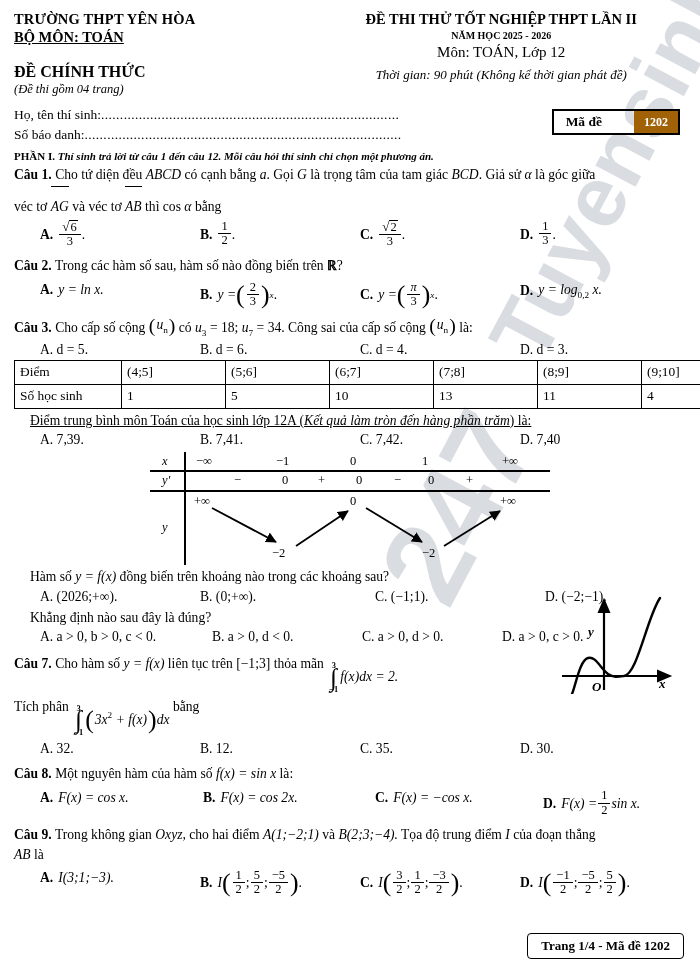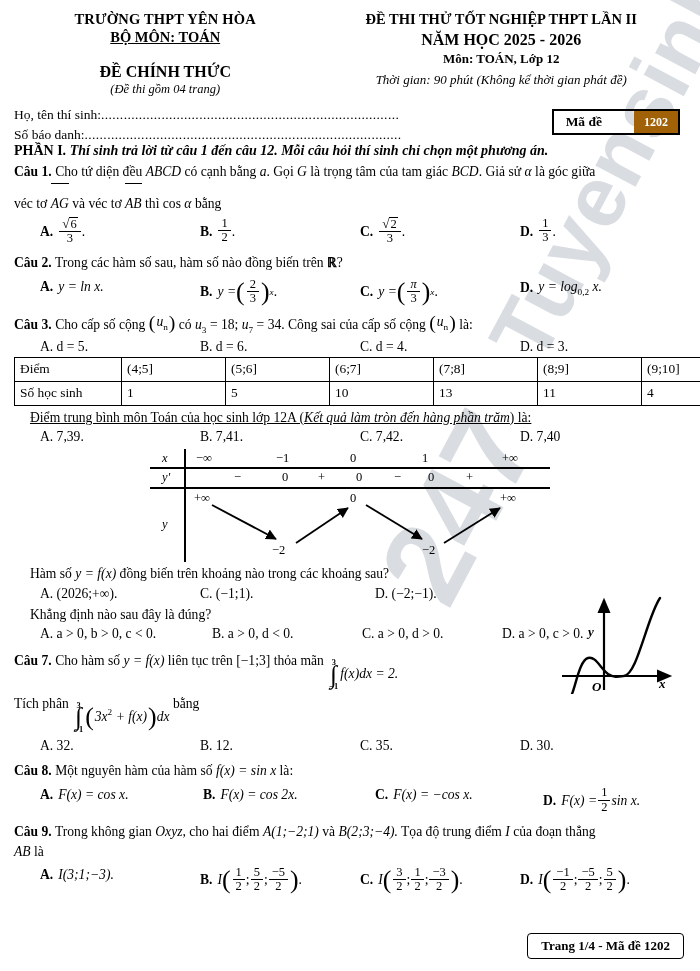--- a/index.html
+++ b/index.html
@@ -28,44 +28,44 @@
     white-space:nowrap;
     transform-origin:left top;
   }
   .wm1{left:352px;top:560px;font-size:118px;transform:rotate(-62deg);letter-spacing:-2px;}
   .wm2{left:470px;top:330px;font-size:86px;transform:rotate(-62deg);letter-spacing:1px;}
 
   .content{position:relative;z-index:2;}
 
   
   .hdr{display:flex;width:100%;}
-  .hdr-left{width:45%;text-align:center;padding-top:2px;}
+  .hdr-left{width:45%;padding-top:2px;}
   .hdr-right{width:55%;text-align:center;padding-top:2px;}
   .school{font-weight:bold;font-size:14.5px;line-height:1.25;letter-spacing:.2px;}
   .dept{font-weight:bold;font-size:14.5px;line-height:1.25;text-decoration:underline;}
   .official{font-weight:bold;font-size:16px;margin-top:17px;}
   .pages-note{font-style:italic;font-size:12.5px;margin-top:1px;}
   .exam-t1{font-weight:bold;font-size:14.5px;line-height:1.3;}
-  .exam-t2{font-weight:bold;font-size:16px;line-height:1.35;}
-  .exam-t3{font-weight:bold;font-size:13px;line-height:1.35;}
+  .exam-t2{font-weight:bold;font-size:10px;line-height:1.35;}
+  .exam-t3{font-weight:normal;font-size:15px;line-height:1.35;}
   .exam-time{font-style:italic;font-size:13px;margin-top:4px;}
 
   
   .cand{margin-top:8px;position:relative;height:38px;}
   .cand-line{font-size:13.5px;line-height:1.45;white-space:nowrap;}
   .dots{letter-spacing:.4px;}
   .code-box{
     position:absolute;right:6px;top:4px;
     display:flex;align-items:stretch;border:2px solid #000;height:22px;
   }
   .code-lbl{padding:0 12px;display:flex;align-items:center;font-weight:bold;font-size:13.5px;}
   .code-val{background:#a16207;color:#fff;padding:0 10px;display:flex;align-items:center;font-weight:bold;font-size:12px;margin-left:20px;}
 
   
-  .part{font-size:14px;font-weight:bold;}
+  .part{font-size:11px;font-weight:bold;margin-top:7px;}
   .part i{font-weight:bold;font-style:italic;}
   .q{font-size:13.6px;line-height:1.5;margin-top:3px;text-align:left;}
   .q b{font-weight:bold;}
   .qlabel{font-weight:bold;}
   i.v{font-style:italic;}
   .indent{padding-left:16px;}
 
   
   .opts{display:flex;margin-top:1px;padding-left:26px;font-size:13.6px;align-items:flex-start;}
   .opt{display:flex;align-items:center;}
@@ -378,20 +378,21 @@
       </div>
     </div>
 
     <div class="q indent" style="margin-top:2px;">
       <span>Hàm số</span>
       <i class="v">y = f(x)</i>
       <span>đồng biến trên khoảng nào trong các khoảng sau?</span>
     </div>
     <div class="opts w4b">
       <div class="opt">A. (2026;+∞).</div>
+      <div class="opt">B. (0;+∞).</div>
       <div class="opt">C. (−1;1).</div>
       <div class="opt">D. (−2;−1).</div>
     </div>
 
     <div class="q indent" style="width:530px;">Khẳng định nào sau đây là đúng?</div>
     <div class="opts" style="padding-left:26px;">
       <div class="opt" style="width:172px;">A. a &gt; 0, b &gt; 0, c &lt; 0.</div>
       <div class="opt" style="width:150px;">B. a &gt; 0, d &lt; 0.</div>
       <div class="opt" style="width:140px;">C. a &gt; 0, d &gt; 0.</div>
       <div class="opt">D. a &gt; 0, c &gt; 0.</div>

